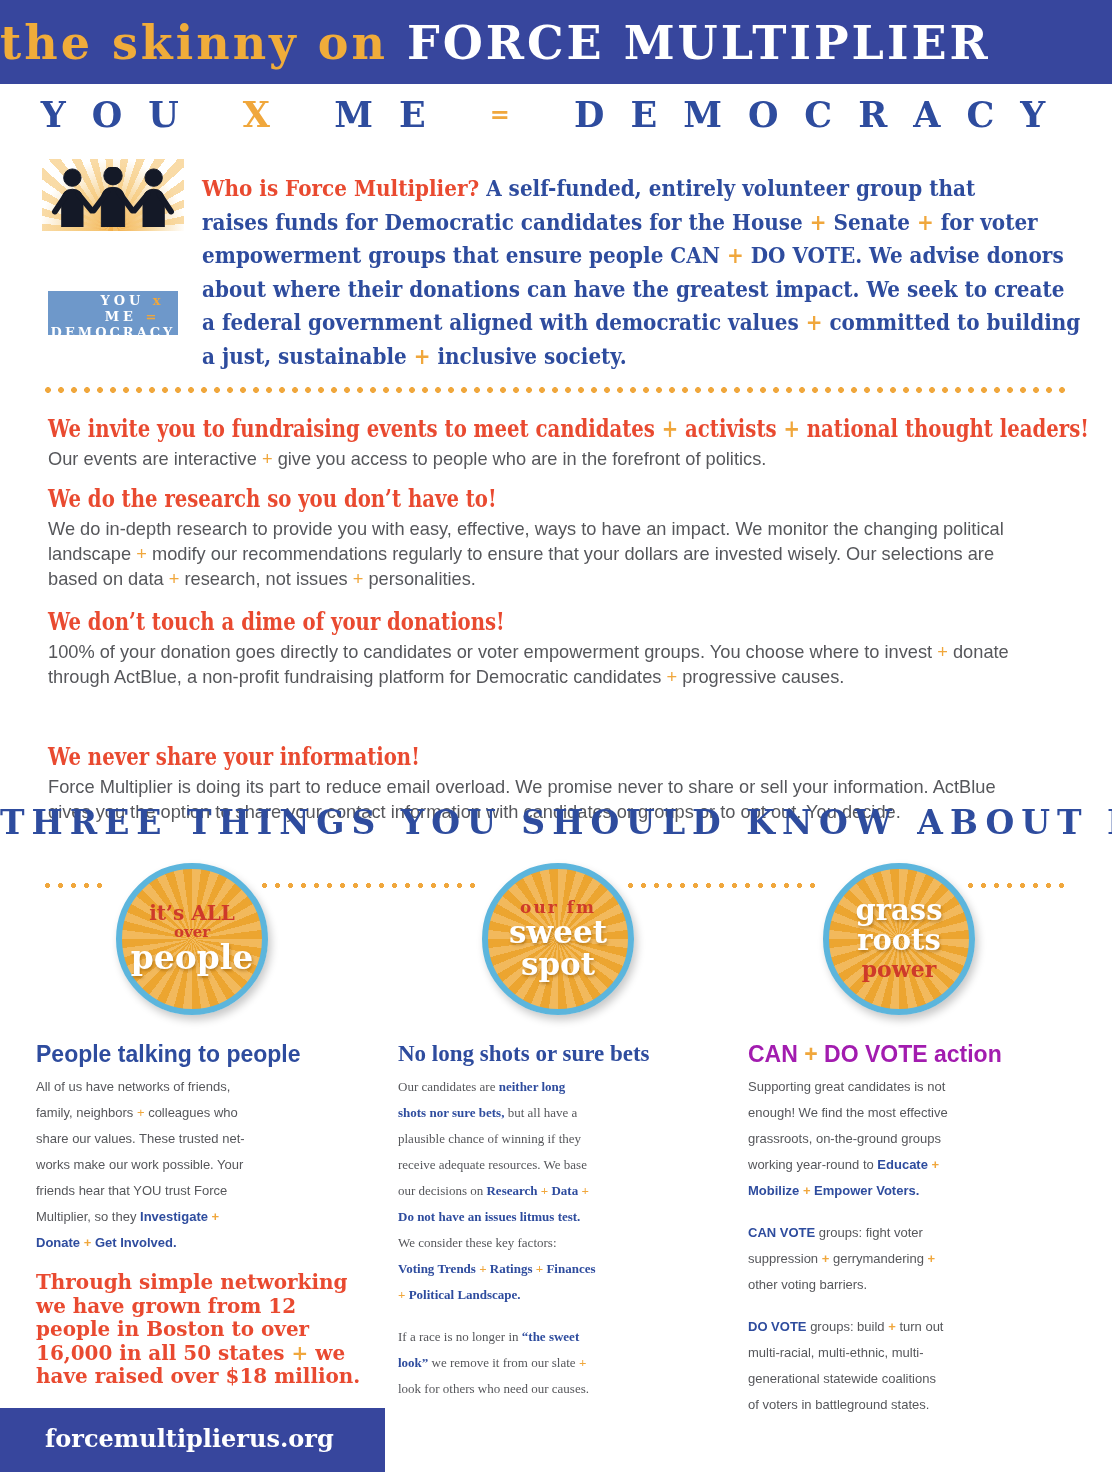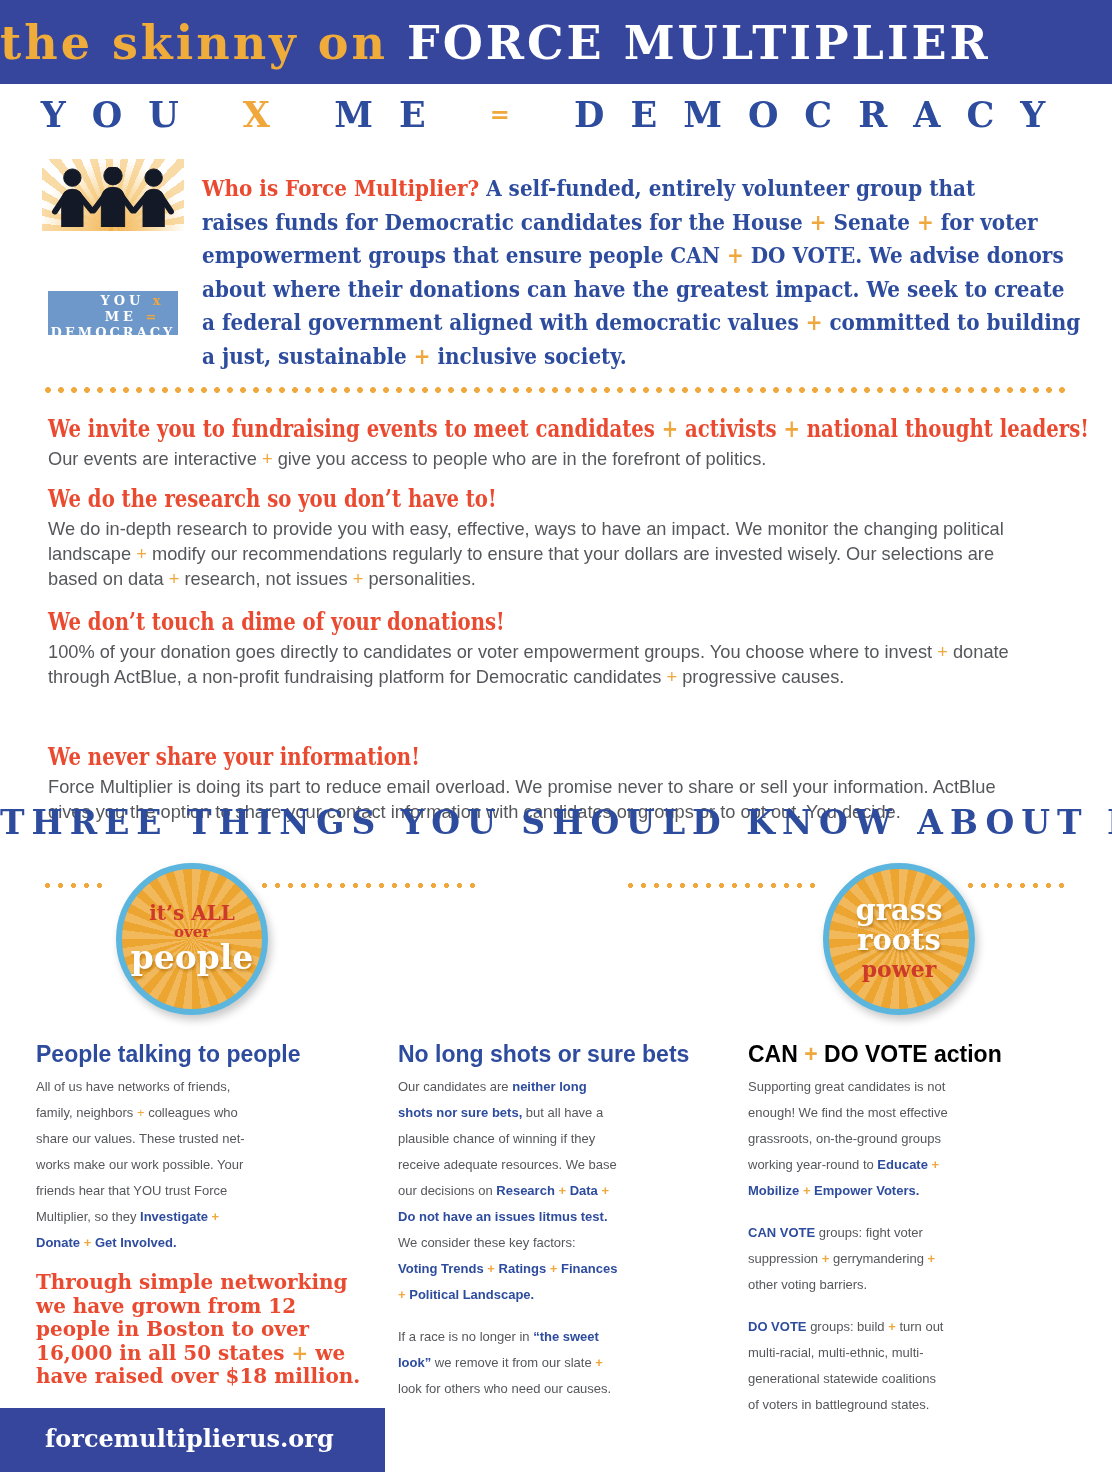--- a/index.html
+++ b/index.html
@@ -85,21 +85,21 @@
   
   .col{position:absolute;top:1040px;width:345px;}
   .col-h{font-size:23px;line-height:28px;font-weight:700;color:#2e4c9e;margin:0 0 6px 0;white-space:nowrap;}
   .col-b{font-size:13px;line-height:26px;color:#56575b;white-space:nowrap;margin:0;}
   .col-red{font-size:21px;line-height:23.5px;color:#e94a30;white-space:nowrap;margin:14px 0 0 0;
         transform:scaleX(.95);transform-origin:left top;}
   .mt16{margin-top:16px;}
   .sg-blueb{color:#2e4c9e;font-weight:700;}
   .sg-plusb{color:#f0a73c;font-weight:700;}
   .sg-redb{color:#e94a30;}
-  .sg-hblue{color:#000000;}
+  .sg-hblue{color:#a21caf;}
   .sg-plush{color:#f0a73c;}
 
   
   .footer{position:absolute;left:0;top:1408px;width:385px;height:64px;background:#37469d;}
   .footer-url{position:absolute;left:45px;top:0;line-height:62px;color:#ffffff;font-size:24px;}
 </style>
 </head>
 <body>
 
 <div class="page">
@@ -162,33 +162,38 @@
   <div class="dotline" style="left:45px;width:58px;"></div>
   <div class="dotline" style="left:262px;width:215px;"></div>
   <div class="dotline" style="left:628px;width:190px;"></div>
   <div class="dotline" style="left:968px;width:97px;"></div>
 
   <div class="badge slab" style="left:116px;">
     <div class="b1-l1 r">it’s ALL</div>
     <div class="b1-l2 r">over</div>
     <div class="b1-l3 w">people</div>
   </div>
+  <div class="badge slab" style="left:482px;">
+    <div class="b2-l1 r">our fm</div>
+    <div class="b2-l2 w">sweet</div>
+    <div class="b2-l3 w">spot</div>
+  </div>
   <div class="badge slab" style="left:823px;align-items:center;">
     <div class="b3-l1 w">grass</div>
     <div class="b3-l2 w">roots</div>
     <div class="b3-l3 r">power</div>
   </div>
 
   <div class="col" style="left:36px;">
     <div class="col-h">People talking to people</div>
     <div class="col-b"><span class="sg-gray">All of us have networks of friends,</span><br><span class="sg-gray">family, neighbors </span><span class="sg-plus">+</span><span class="sg-gray"> colleagues who</span><br><span class="sg-gray">share our values. These trusted net-</span><br><span class="sg-gray">works make our work possible. Your</span><br><span class="sg-gray">friends hear that YOU trust Force</span><br><span class="sg-gray">Multiplier, so they </span><span class="sg-blueb">Investigate </span><span class="sg-plusb">+</span><br><span class="sg-blueb">Donate </span><span class="sg-plusb">+</span><span class="sg-blueb"> Get Involved.</span></div>
     <div class="col-red slab"><span class="sg-redb">Through simple networking</span><br><span class="sg-redb">we have grown from 12</span><br><span class="sg-redb">people in Boston to over</span><br><span class="sg-redb">16,000 in all 50 states </span><span class="sg-plusb">+</span><span class="sg-redb"> we</span><br><span class="sg-redb">have raised over $18 million.</span></div>
   </div>
 
-  <div class="col" style="left:398px;">
+  <div class="col" style="left:398px;font-family:Liberation Serif, serif;">
     <div class="col-h">No long shots or sure bets</div>
     <div class="col-b"><span class="sg-gray">Our candidates are </span><span class="sg-blueb">neither long</span><br><span class="sg-blueb">shots nor sure bets,</span><span class="sg-gray"> but all have a</span><br><span class="sg-gray">plausible chance of winning if they</span><br><span class="sg-gray">receive adequate resources. We base</span><br><span class="sg-gray">our decisions on </span><span class="sg-blueb">Research </span><span class="sg-plusb">+</span><span class="sg-blueb"> Data </span><span class="sg-plusb">+</span><br><span class="sg-blueb">Do not have an issues litmus  test.</span><br><span class="sg-gray">We consider these key factors:</span><br><span class="sg-blueb">Voting Trends </span><span class="sg-plusb">+</span><span class="sg-blueb"> Ratings </span><span class="sg-plusb">+</span><span class="sg-blueb"> Finances</span><br><span class="sg-plusb">+</span><span class="sg-blueb"> Political Landscape.</span></div>
     <div class="col-b mt16"><span class="sg-gray">If a race is no longer in </span><span class="sg-blueb">“the sweet</span><br><span class="sg-blueb">look”</span><span class="sg-gray"> we remove it from our slate </span><span class="sg-plusb">+</span><br><span class="sg-gray">look for others who need our causes.</span></div>
   </div>
 
   <div class="col" style="left:748px;">
     <div class="col-h"><span class="sg-hblue">CAN </span><span class="sg-plush">+</span><span class="sg-hblue"> DO VOTE action</span></div>
     <div class="col-b"><span class="sg-gray">Supporting great candidates is not</span><br><span class="sg-gray">enough! We find the most effective</span><br><span class="sg-gray">grassroots, on-the-ground groups</span><br><span class="sg-gray">working year-round to </span><span class="sg-blueb">Educate </span><span class="sg-plusb">+</span><br><span class="sg-blueb">Mobilize </span><span class="sg-plusb">+</span><span class="sg-blueb"> Empower Voters.</span></div>
     <div class="col-b mt16"><span class="sg-blueb">CAN VOTE</span><span class="sg-gray"> groups: fight voter</span><br><span class="sg-gray">suppression </span><span class="sg-plusb">+</span><span class="sg-gray"> gerrymandering </span><span class="sg-plusb">+</span><br><span class="sg-gray">other voting barriers.</span></div>
     <div class="col-b mt16"><span class="sg-blueb">DO VOTE</span><span class="sg-gray"> groups: build </span><span class="sg-plusb">+</span><span class="sg-gray"> turn out</span><br><span class="sg-gray">multi-racial, multi-ethnic, multi-</span><br><span class="sg-gray">generational statewide coalitions</span><br><span class="sg-gray">of voters in battleground states.</span></div>

